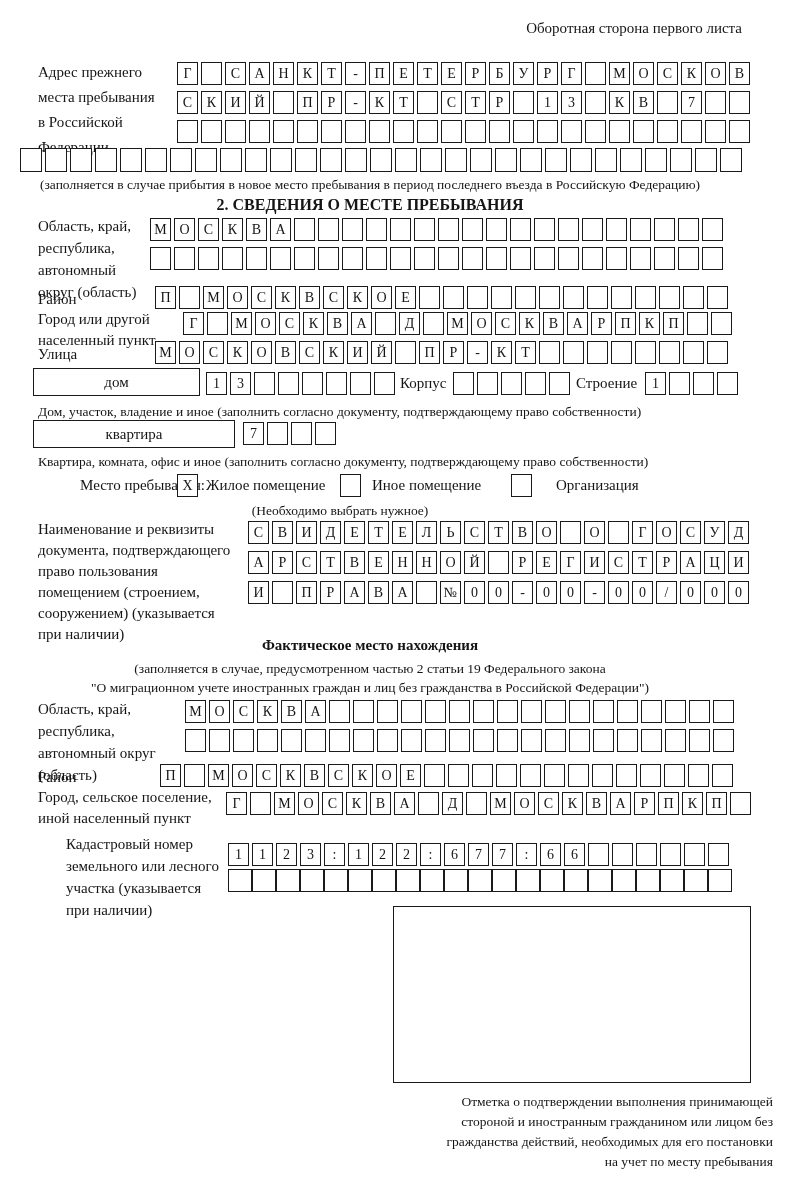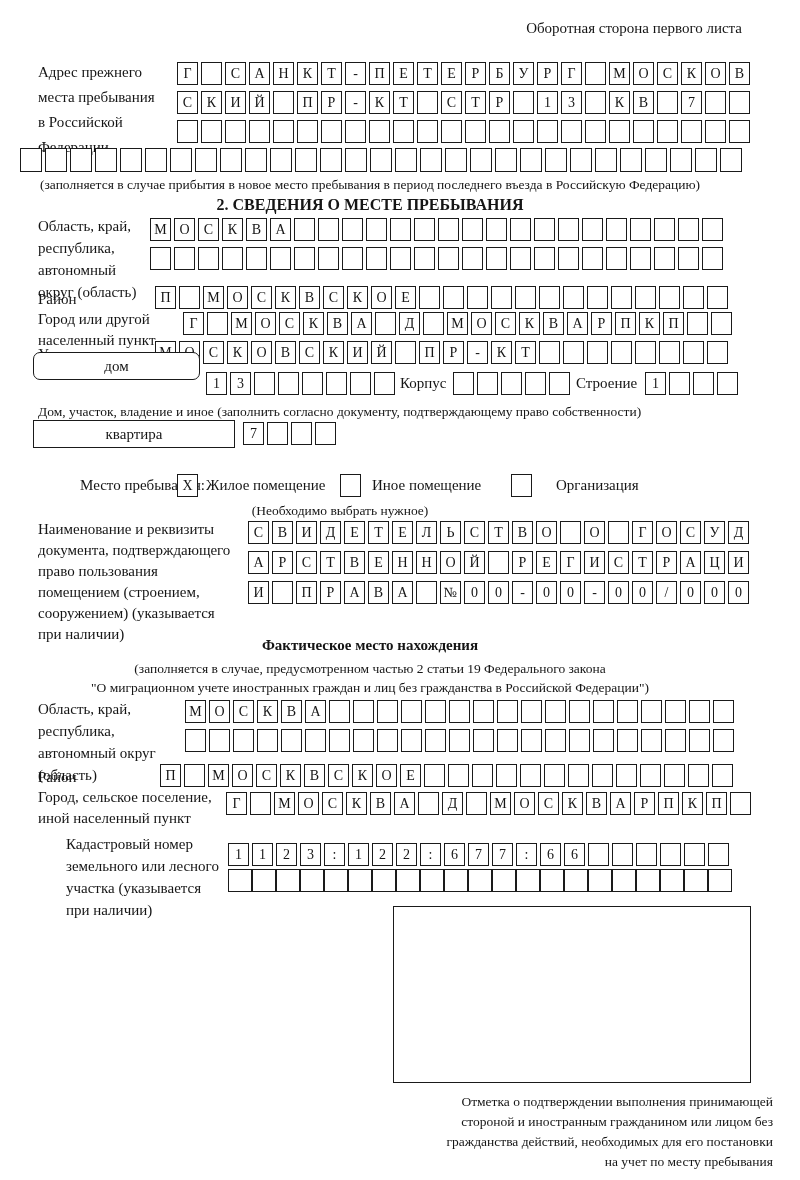--- a/index.html
+++ b/index.html
@@ -302,21 +302,21 @@
       <span class="cell"></span>
       <span class="cell"></span>
       <span class="cell"></span>
       <span class="cell"></span>
       <span class="cell"></span>
       <span class="cell"></span>
       <span class="cell"></span>
       <span class="cell"></span>
     </div>
 
-  <div class="bigbox" style="left:33px;top:352px;width:167px;height:28px;border-radius:7px;">дом</div>
+  <div class="bigbox" style="left:33px;top:368px;width:167px;height:28px;">дом</div>
   <div class="row" style="left:206px;top:372px;">
       <span class="cell">1</span>
       <span class="cell">3</span>
       <span class="cell"></span>
       <span class="cell"></span>
       <span class="cell"></span>
       <span class="cell"></span>
       <span class="cell"></span>
       <span class="cell"></span>
     </div>
@@ -337,20 +337,21 @@
     </div>
   <div class="abs caption" style="left:38px;top:403px;">Дом, участок, владение и иное (заполнить согласно документу, подтверждающему право собственности)</div>
 
   <div class="bigbox" style="left:33px;top:420px;width:202px;height:28px;">квартира</div>
   <div class="row" style="left:243px;top:422px;">
       <span class="cell">7</span>
       <span class="cell"></span>
       <span class="cell"></span>
       <span class="cell"></span>
     </div>
+  <div class="abs caption" style="left:38px;top:453px;">Квартира, комната, офис и иное (заполнить согласно документу, подтверждающему право собственности)</div>
 
   <div class="inline-lbl" style="left:38px;top:477px;margin-left:42px;">Место пребывания:</div>
   <span class="cell abs" style="left:177px;top:474px;">X</span>
   <div class="inline-lbl" style="left:206px;top:477px;">Жилое помещение</div>
   <span class="cell abs" style="left:340px;top:474px;"></span>
   <div class="inline-lbl" style="left:372px;top:477px;">Иное помещение</div>
   <span class="cell abs" style="left:511px;top:474px;"></span>
   <div class="inline-lbl" style="left:556px;top:477px;">Организация</div>
   <div class="abs caption" style="left:160px;top:502px;width:360px;text-align:center;">(Необходимо выбрать нужное)</div>
 

